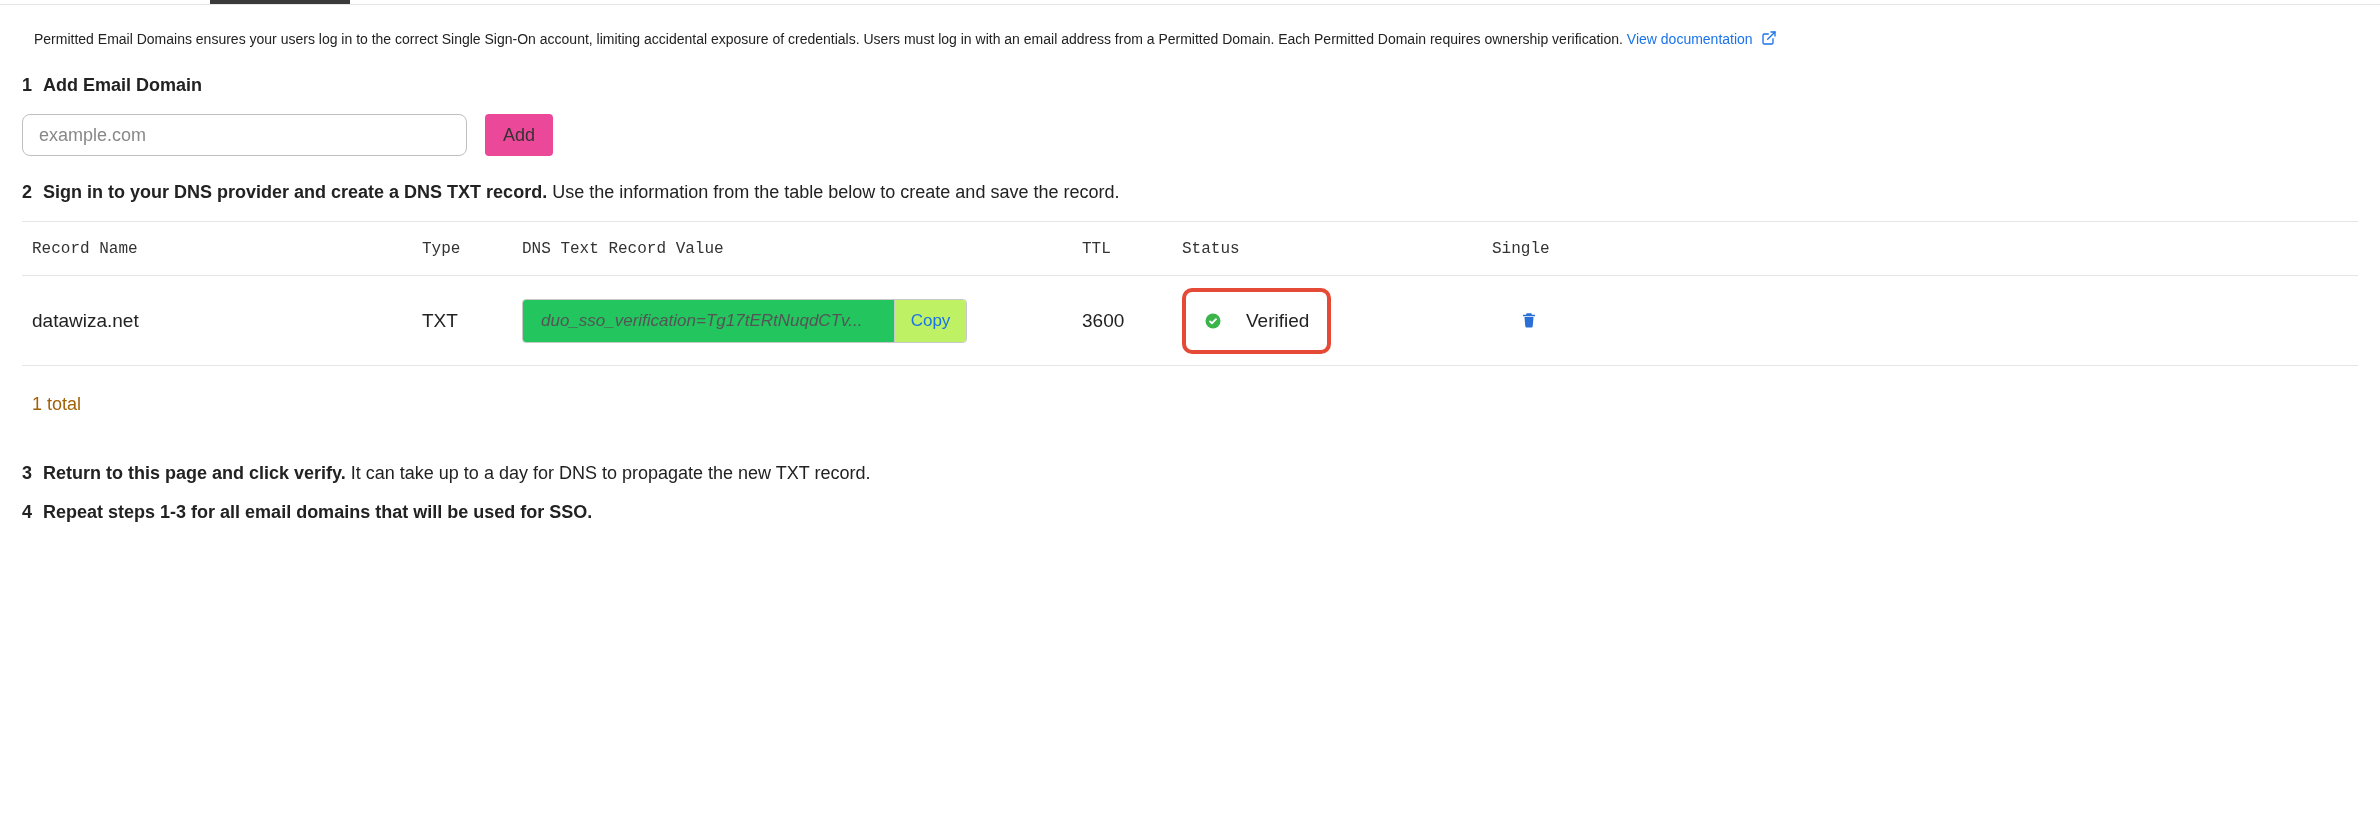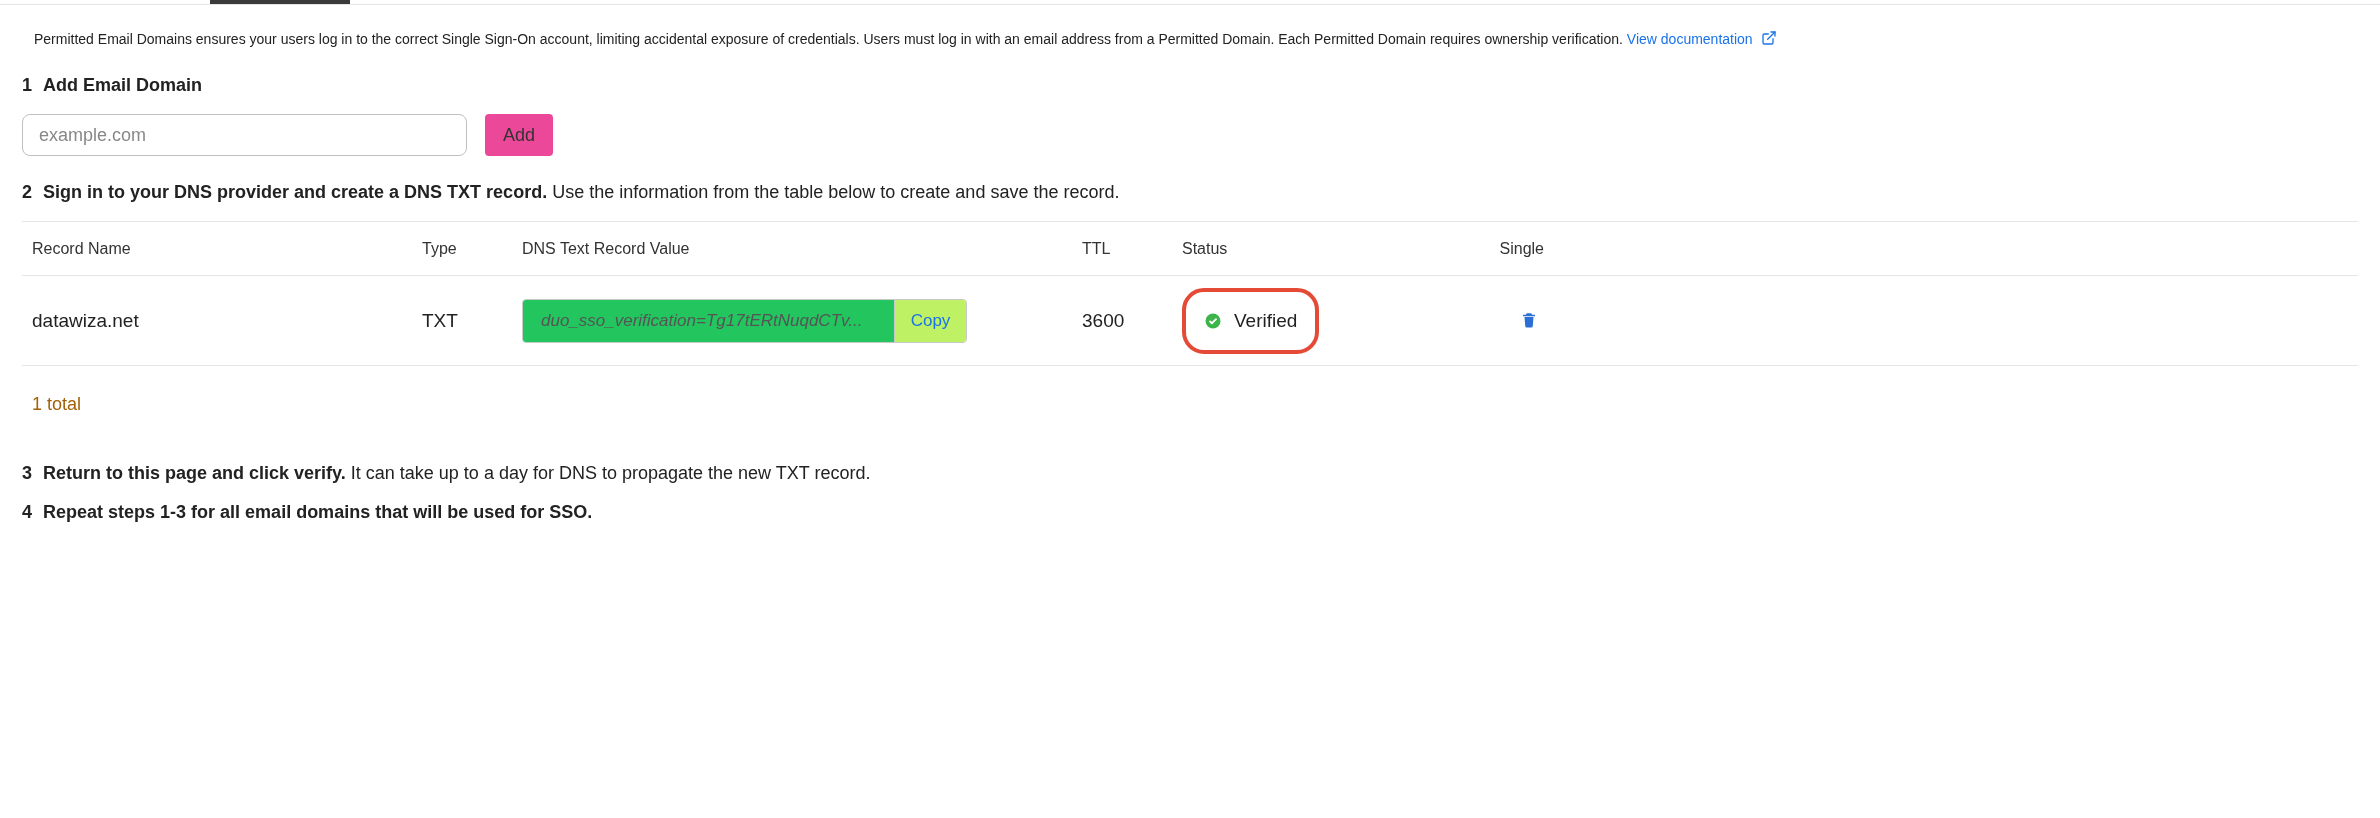--- a/index.html
+++ b/index.html
@@ -75,21 +75,21 @@
   }
   .dns-table { width: 100%; border-top: 1px solid #e6e6e6; margin-top: 10px; }
   .dns-head, .dns-row {
     display: grid;
     grid-template-columns: 390px 100px 560px 100px 310px 60px;
     align-items: center;
     gap: 0;
     border-bottom: 1px solid #e6e6e6;
     padding: 0 10px 0 10px;
   }
-  .dns-head { height: 54px; }
+  .dns-head { height: 54px; font-family: Liberation Mono, monospace; }
   .dns-head .col {
     font-size: 16px;
     color: #333;
   }
   .dns-row { height: 90px; }
   .dns-row .cell { font-size: 19px; color: #222; }
   .txt-value-group {
     display: flex;
     width: 445px;
     height: 44px;
@@ -115,23 +115,23 @@
     border: none;
     border-left: 1px solid #c8c8c8;
     background: #bef264;
     color: #1a73e8;
     font-size: 17px;
     cursor: pointer;
   }
   .status-wrap {
     display: inline-flex;
     align-items: center;
-    gap: 12px;
+    gap: 24px;
     border: 4px solid #e44a36;
-    border-radius: 22px;
+    border-radius: 10px;
     padding: 18px 18px;
     font-size: 19px;
   }
   .check-icon {
     width: 18px; height: 18px;
     display: inline-flex; align-items: center; justify-content: center;
   }
   .delete-cell { text-align: right; padding-right: 10px;}
   .delete-btn {
     background: none; border: none; cursor: pointer; padding: 4px;

